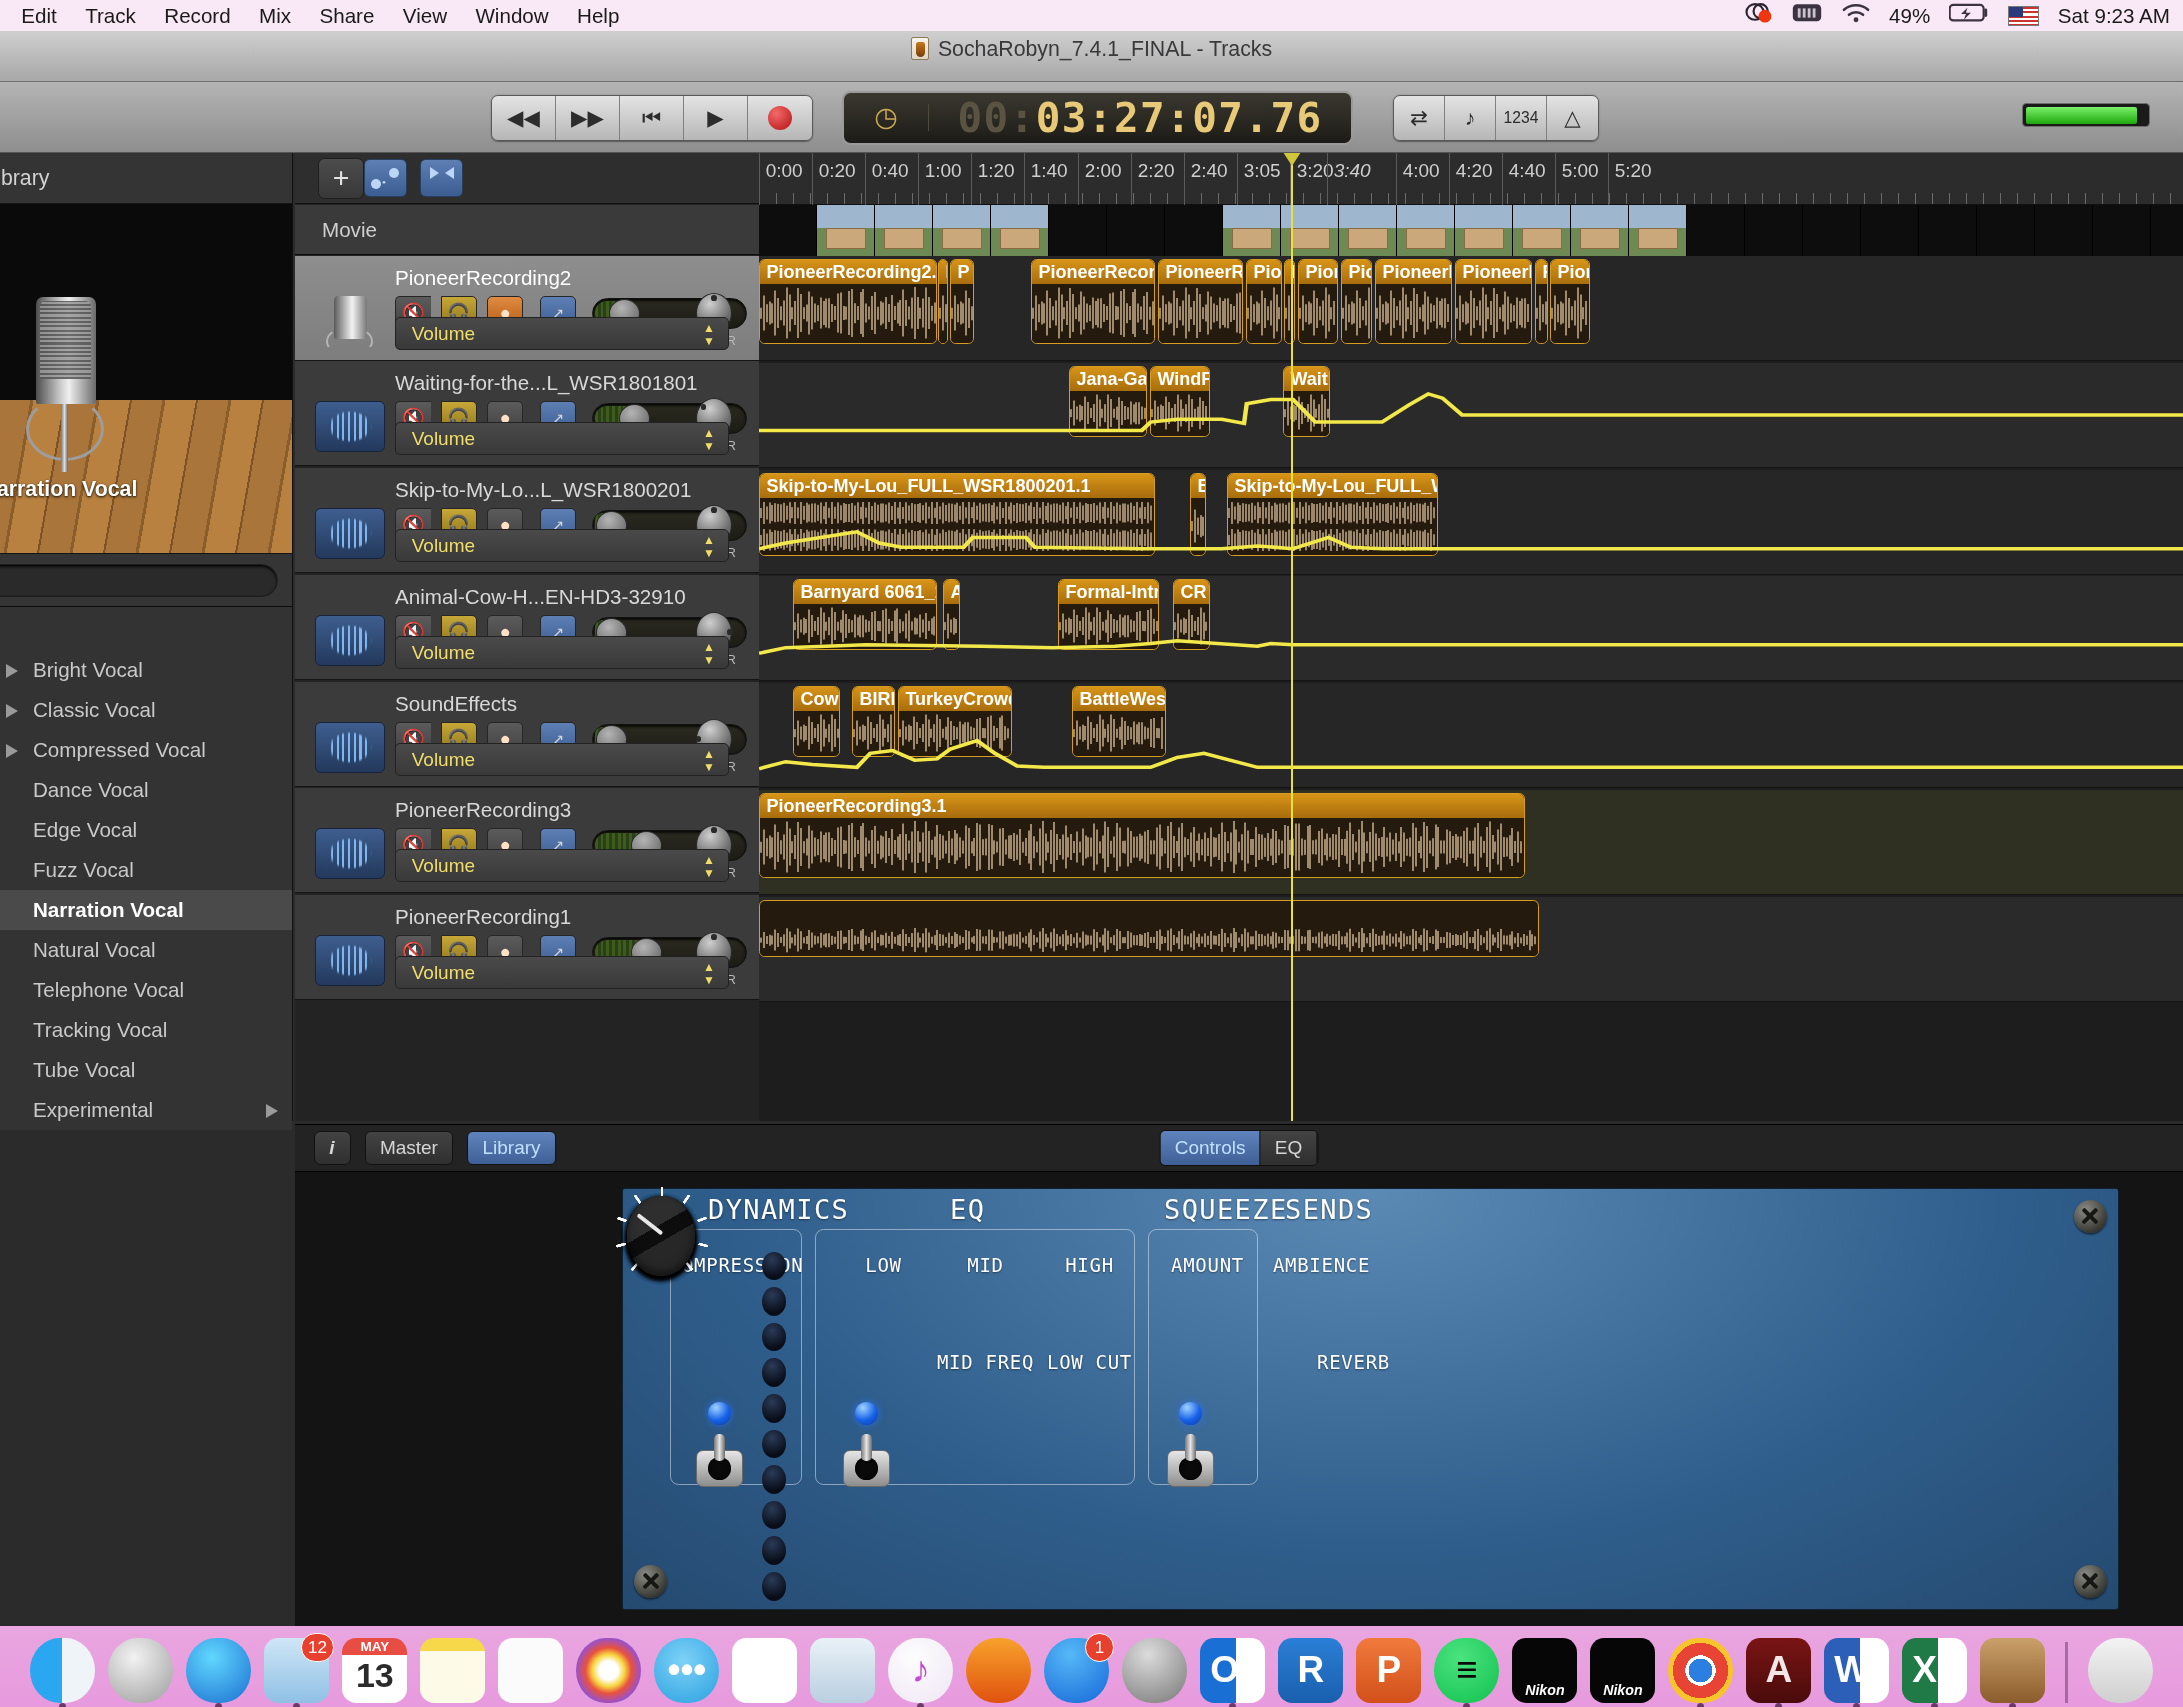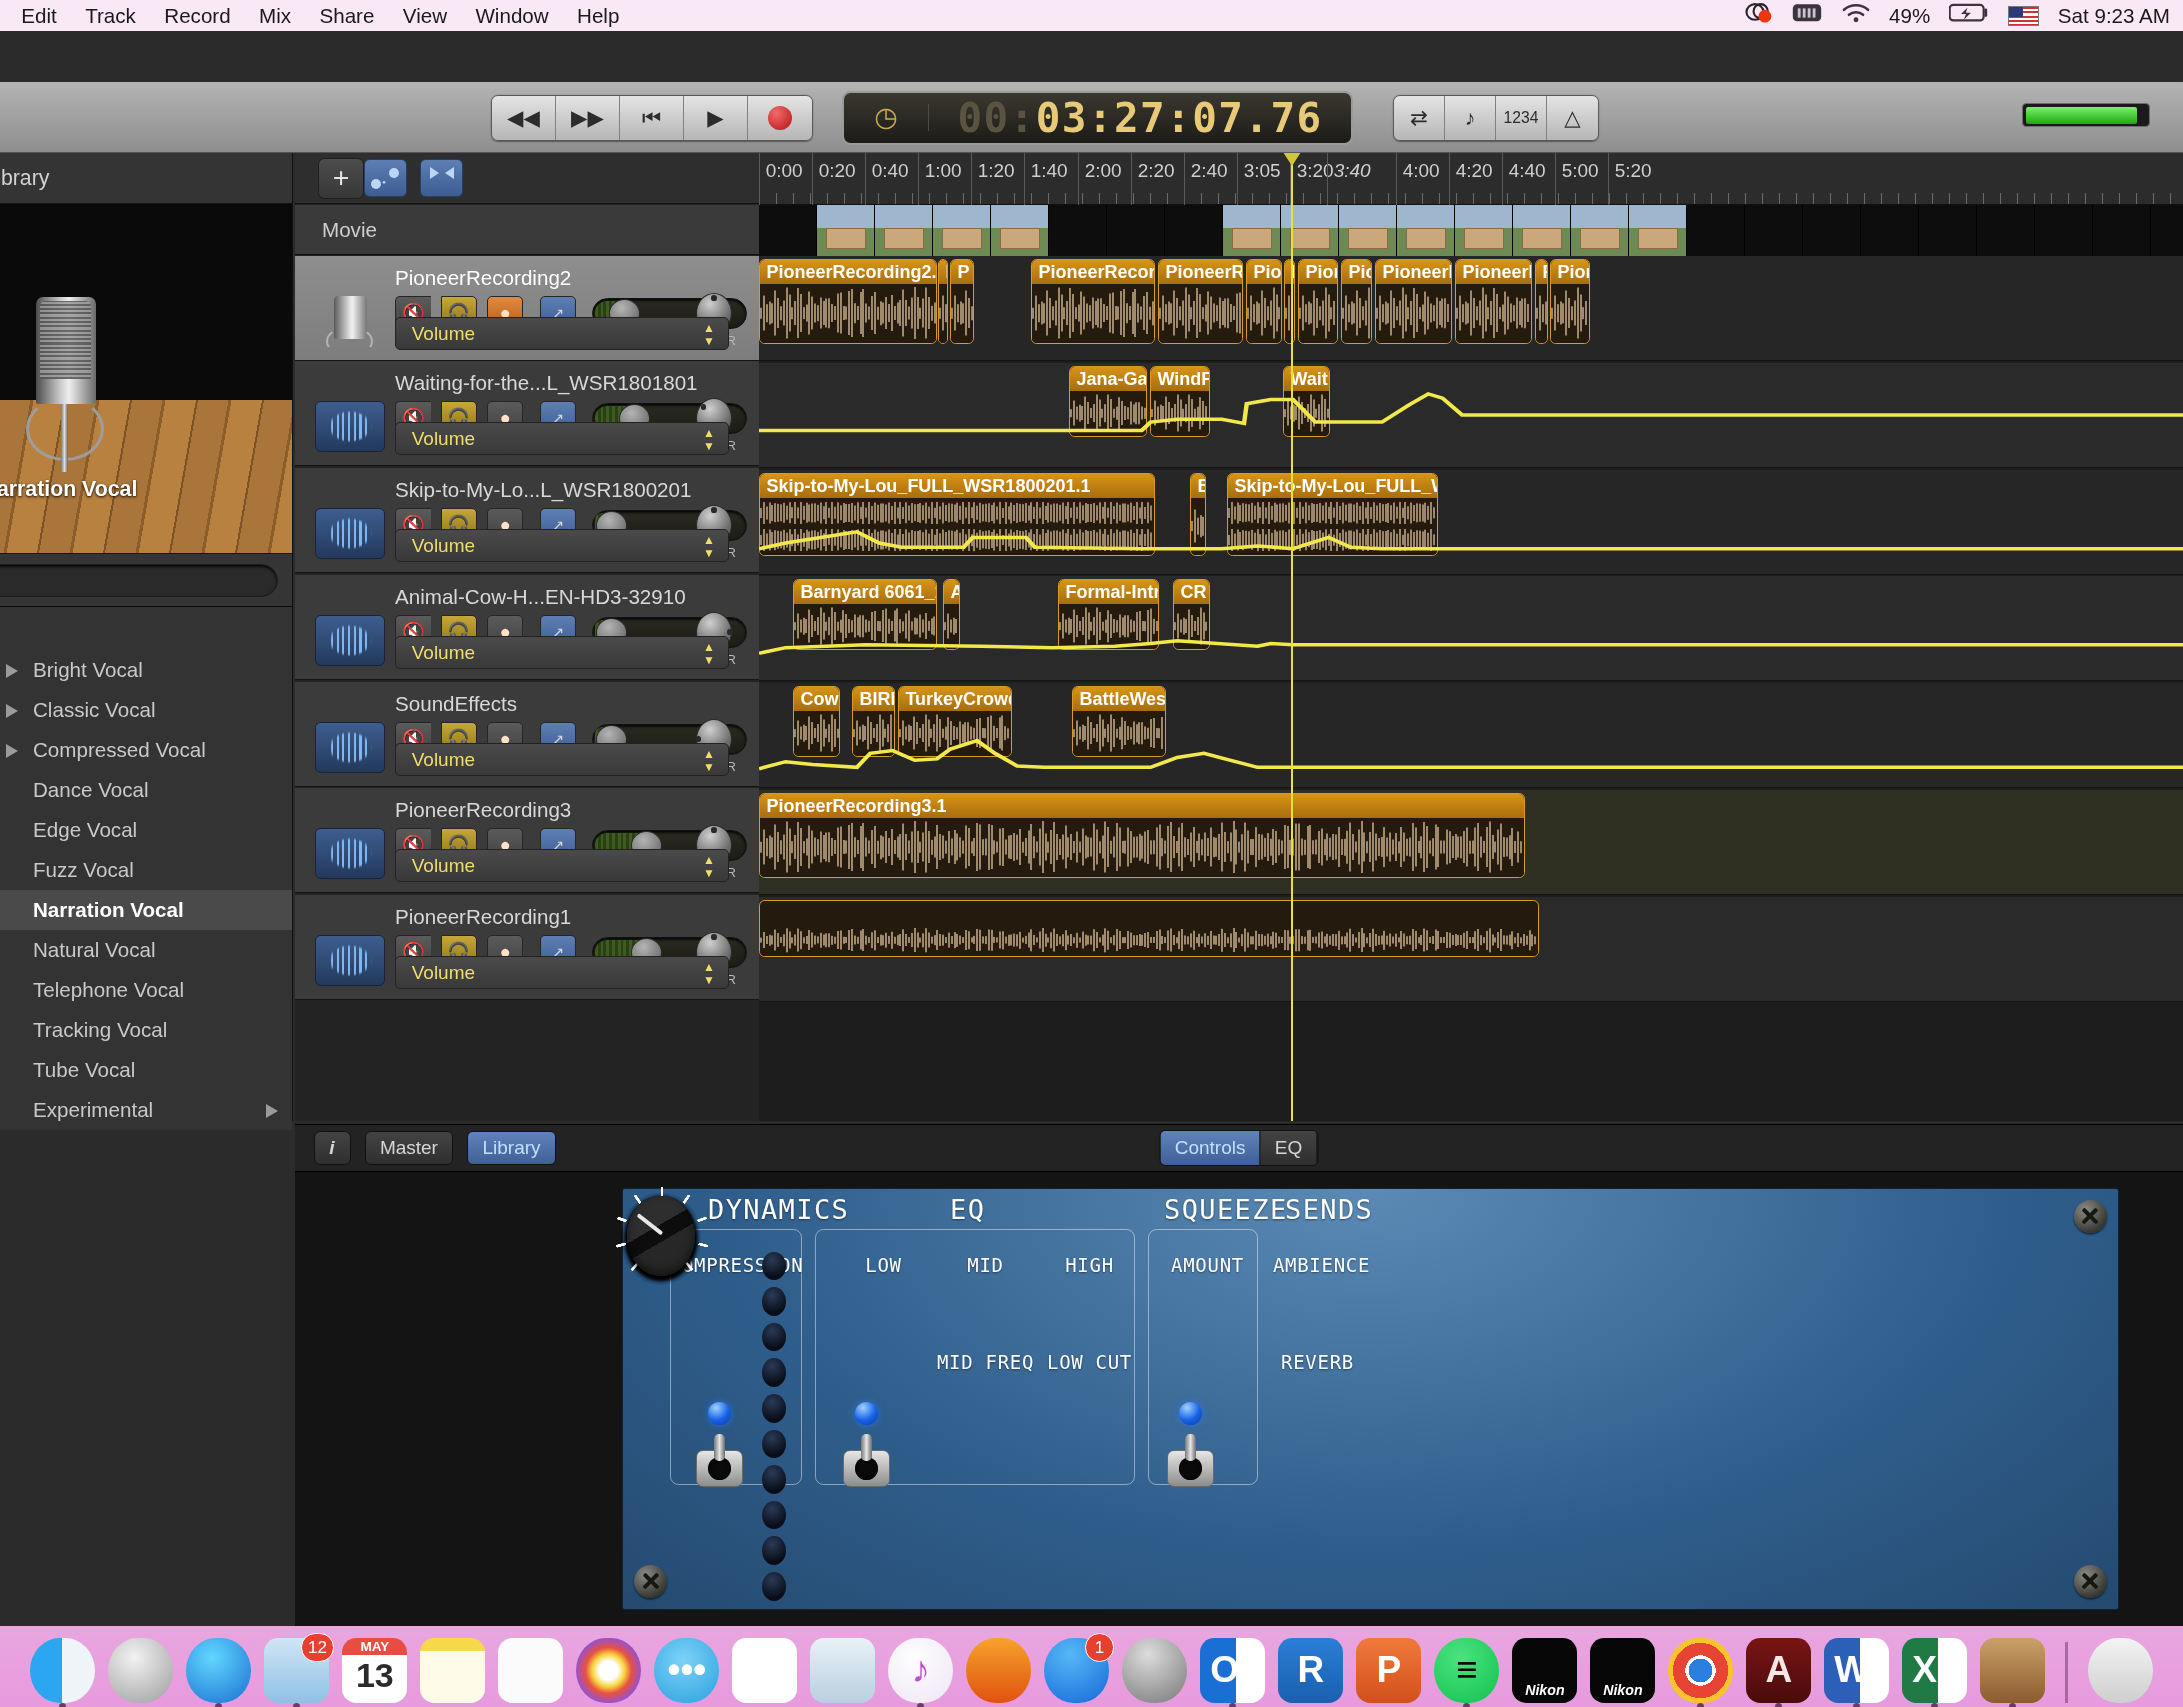--- a/index.html
+++ b/index.html
@@ -380,20 +380,25 @@
           <path d="M26 8 l-9 9 h7 l-3 8 10-10 h-7z" fill="#3c3340"></path>
         </svg>
     </span>
     <span class="flag"></span>
     <span>Sat 9:23 AM</span>
   </div>
 </div>
 
 <div id="gbwin">
 
+  <div id="titlebar">
+    <div id="wintitle">
+      <span id="gbicon"></span><span>SochaRobyn_7.4.1_FINAL - Tracks</span>
+    </div>
+  </div>
 
   <div id="transport">
     <div class="tbtn-group" id="tg-left">
       <div class="tbtn">◀◀</div>
       <div class="tbtn">▶▶</div>
       <div class="tbtn">⏮</div>
       <div class="tbtn">▶</div>
       <div class="tbtn">
           <span class="recdot"></span>
         </div>
@@ -2648,21 +2653,21 @@
                 <i style="transform:rotate(-35deg) translateY(-47px)"></i>
                 <i style="transform:rotate(0deg) translateY(-47px)"></i>
                 <i style="transform:rotate(35deg) translateY(-47px)"></i>
                 <i style="transform:rotate(70deg) translateY(-47px)"></i>
                 <i style="transform:rotate(105deg) translateY(-47px)"></i>
                 <i style="transform:rotate(140deg) translateY(-47px)"></i>
               </div>
               <div class="kb"></div>
               <div class="ptr" style="transform:translate(-50%,-100%) rotate(-78deg)"></div>
             </div>
-            <div class="klabel" style="left: 588px; top: 162px;">REVERB</div>
+            <div class="klabel" style="left: 624px; top: 162px;">REVERB</div>
             <div class="knob">
               <div class="ticks">
                 <i style="transform:rotate(-140deg) translateY(-47px)"></i>
                 <i style="transform:rotate(-105deg) translateY(-47px)"></i>
                 <i style="transform:rotate(-70deg) translateY(-47px)"></i>
                 <i style="transform:rotate(-35deg) translateY(-47px)"></i>
                 <i style="transform:rotate(0deg) translateY(-47px)"></i>
                 <i style="transform:rotate(35deg) translateY(-47px)"></i>
                 <i style="transform:rotate(70deg) translateY(-47px)"></i>
                 <i style="transform:rotate(105deg) translateY(-47px)"></i>

